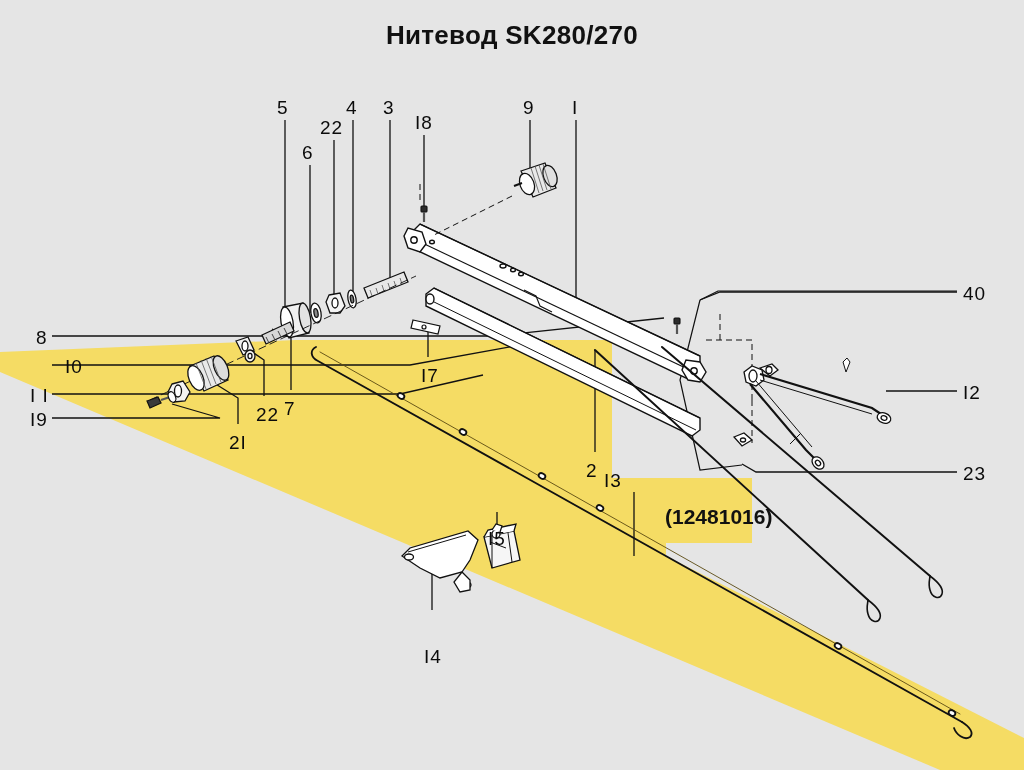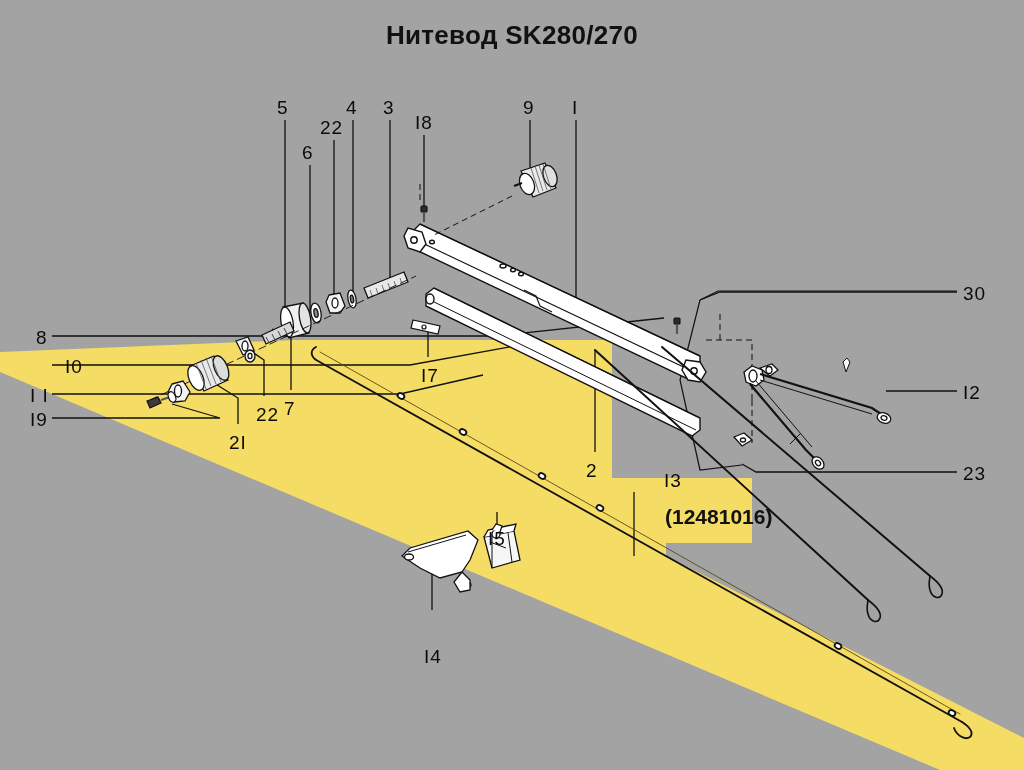--- a/index.html
+++ b/index.html
@@ -7,21 +7,21 @@
     padding: 0;
     background: #ffffff;
   }
   body {
     font-family: "Liberation Sans", sans-serif;
   }
   #page {
     position: relative;
     width: 1024px;
     height: 770px;
-    background: #a3a3a3;
+    background: #e5e5e5;
     overflow: hidden;
   }
   #diagram-title {
     position: absolute;
     top: 20px;
     left: 0;
     width: 1024px;
     text-align: center;
     font-size: 26px;
     font-weight: bold;
@@ -338,34 +338,34 @@
 
   <div class="callout" style="left:277px; top:97px;">5</div>
   <div class="callout" style="left:302px; top:142px;">6</div>
   <div class="callout" style="left:320px; top:117px;">22</div>
   <div class="callout" style="left:346px; top:97px;">4</div>
   <div class="callout" style="left:383px; top:97px;">3</div>
   <div class="callout" style="left:415px; top:112px;">I8</div>
   <div class="callout" style="left:523px; top:97px;">9</div>
   <div class="callout" style="left:572px; top:97px;">I</div>
 
-  <div class="callout" style="left:963px; top:283px;">30</div>
+  <div class="callout" style="left:963px; top:283px;">40</div>
   <div class="callout" style="left:963px; top:382px;">I2</div>
   <div class="callout" style="left:963px; top:463px;">23</div>
 
   <div class="callout" style="left:36px; top:327px;">8</div>
   <div class="callout" style="left:30px; top:356px;margin-left:35px;">I0</div>
   <div class="callout" style="left:30px; top:385px;">I I</div>
   <div class="callout" style="left:30px; top:409px;">I9</div>
 
   <div class="callout" style="left:229px; top:432px;">2I</div>
   <div class="callout" style="left:256px; top:404px;">22</div>
   <div class="callout" style="left:284px; top:398px;">7</div>
 
   <div class="callout" style="left:421px; top:365px;">I7</div>
   <div class="callout" style="left:586px; top:460px;">2</div>
-  <div class="callout" style="left:664px; top:470px;">I3</div>
+  <div class="callout" style="left:604px; top:470px;">I3</div>
   <div class="callout" style="left:488px; top:490px;margin-top:38px;">I5</div>
   <div class="callout" style="left:424px; top:646px;">I4</div>
 
   <div class="partnum" style="left:643px; top:505px;margin-left:22px;">(12481016)</div>
 
 </div>
 
 </body></html>

